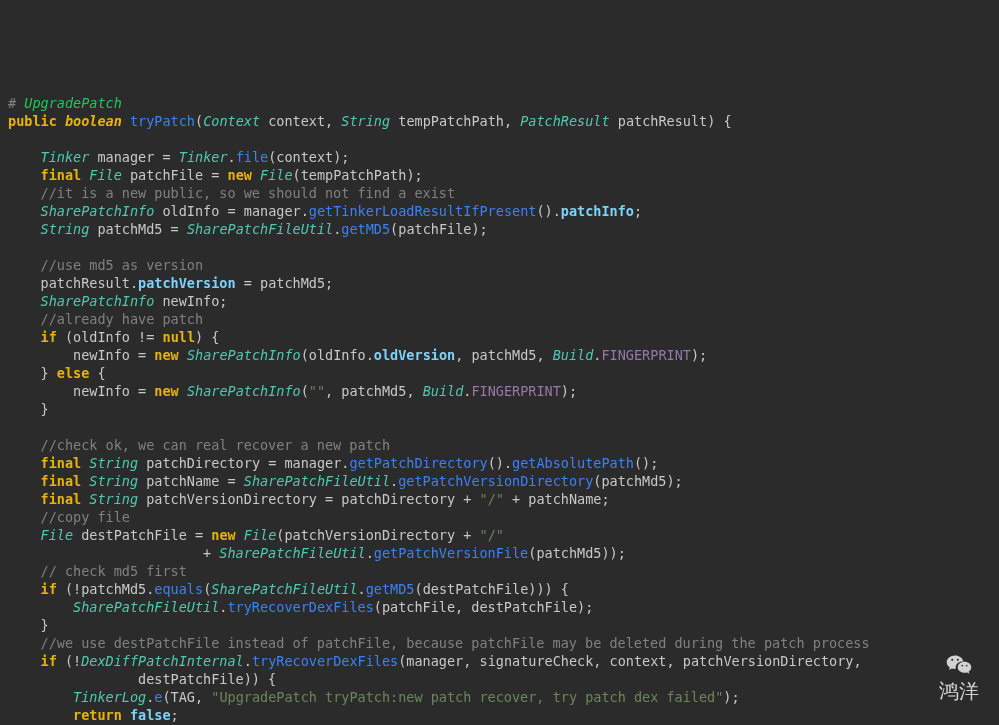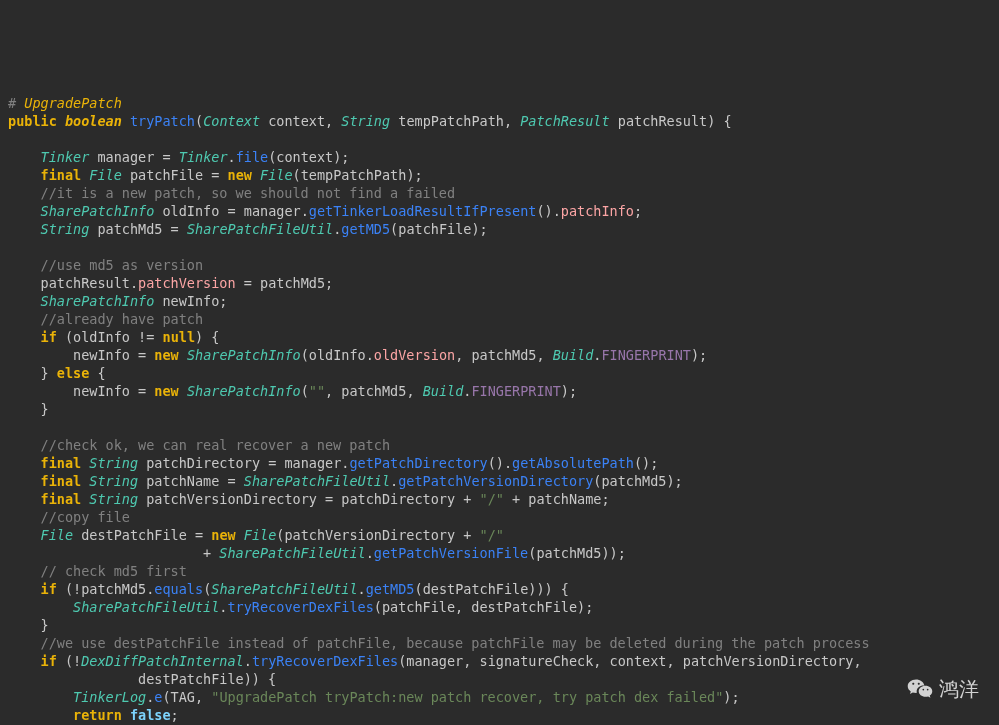--- a/index.html
+++ b/index.html
@@ -15,53 +15,54 @@
     overflow: hidden;
     white-space: pre;
     font-style: italic;
   }
   .kw   { color: #eab308; font-weight: bold; font-style: normal; } 
   .type { color: #4ec9b0; }
   .id   { color: #c8c8c8; font-style: normal; } 
   .mth  { color: #3b82f6; font-style: normal; } 
   .pun  { color: #c8c8c8; font-style: normal; }
   .cmt  { color: #808080; font-style: normal; }
-  .title{ color: #eab308; }
+  .title{ color: #22c55e; }
   .hash { color: #808080; font-style: normal; }
   .str  { color: #6a8759; font-style: normal; }
-  .fld  { color: #fca5a5; font-style: normal; }
+  .fld  { color: #7dd3fc; font-style: normal; font-weight: bold; }
   .const{ color: #9876aa; font-style: normal; }
   .bool { color: #7dd3fc; font-weight: bold; font-style: normal;}
   .wm {
     position: fixed;
     right: 20px;
     bottom: 25px;
     color: #e5e5e5;
     font-size: 20px;
     font-style: normal;
     font-family: "PingFang SC","Microsoft YaHei",sans-serif;
     display: flex;
     align-items: center;
     gap: 6px;
     opacity: 0.9;
+    flex-direction: column;
   }
   .wm svg { width: 26px; height: 22px; fill: #e5e5e5; }
 </style>
 </head>
 <body>
 
 
 
 <div>
 <span class="hash"># </span><span class="title">UpgradePatch</span>
 <span class="kw">public</span> <span class="kw" style="font-style:italic">boolean</span> <span class="mth">tryPatch</span><span class="pun">(</span><span class="type">Context</span> <span class="id">context</span><span class="pun">, </span><span class="type">String</span> <span class="id">tempPatchPath</span><span class="pun">, </span><span class="type">PatchResult</span> <span class="id">patchResult</span><span class="pun">) {</span>
 
     <span class="type">Tinker</span> <span class="id">manager</span> <span class="pun">= </span><span class="type">Tinker</span><span class="pun">.</span><span class="mth">file</span><span class="pun">(</span><span class="id">context</span><span class="pun">);</span>
     <span class="kw">final</span> <span class="type">File</span> <span class="id">patchFile</span> <span class="pun">= </span><span class="kw">new</span> <span class="type">File</span><span class="pun">(</span><span class="id">tempPatchPath</span><span class="pun">);</span>
-    <span class="cmt">//it is a new patch, so we should not find a failed</span>
+    <span class="cmt">//it is a new public, so we should not find a exist</span>
     <span class="type">SharePatchInfo</span> <span class="id">oldInfo</span> <span class="pun">= </span><span class="id">manager</span><span class="pun">.</span><span class="mth">getTinkerLoadResultIfPresent</span><span class="pun">().</span><span class="fld">patchInfo</span><span class="pun">;</span>
     <span class="type">String</span> <span class="id">patchMd5</span> <span class="pun">= </span><span class="type">SharePatchFileUtil</span><span class="pun">.</span><span class="mth">getMD5</span><span class="pun">(</span><span class="id">patchFile</span><span class="pun">);</span>
 
     <span class="cmt">//use md5 as version</span>
     <span class="id">patchResult</span><span class="pun">.</span><span class="fld">patchVersion</span> <span class="pun">= </span><span class="id">patchMd5</span><span class="pun">;</span>
     <span class="type">SharePatchInfo</span> <span class="id">newInfo</span><span class="pun">;</span>
     <span class="cmt">//already have patch</span>
     <span class="kw">if</span> <span class="pun">(</span><span class="id">oldInfo</span> <span class="pun">!= </span><span class="kw">null</span><span class="pun">) {</span>
         <span class="id">newInfo</span> <span class="pun">= </span><span class="kw">new</span> <span class="type">SharePatchInfo</span><span class="pun">(</span><span class="id">oldInfo</span><span class="pun">.</span><span class="fld">oldVersion</span><span class="pun">, </span><span class="id">patchMd5</span><span class="pun">, </span><span class="type">Build</span><span class="pun">.</span><span class="const">FINGERPRINT</span><span class="pun">);</span>
     <span class="pun">} </span><span class="kw">else</span><span class="pun"> {</span>

